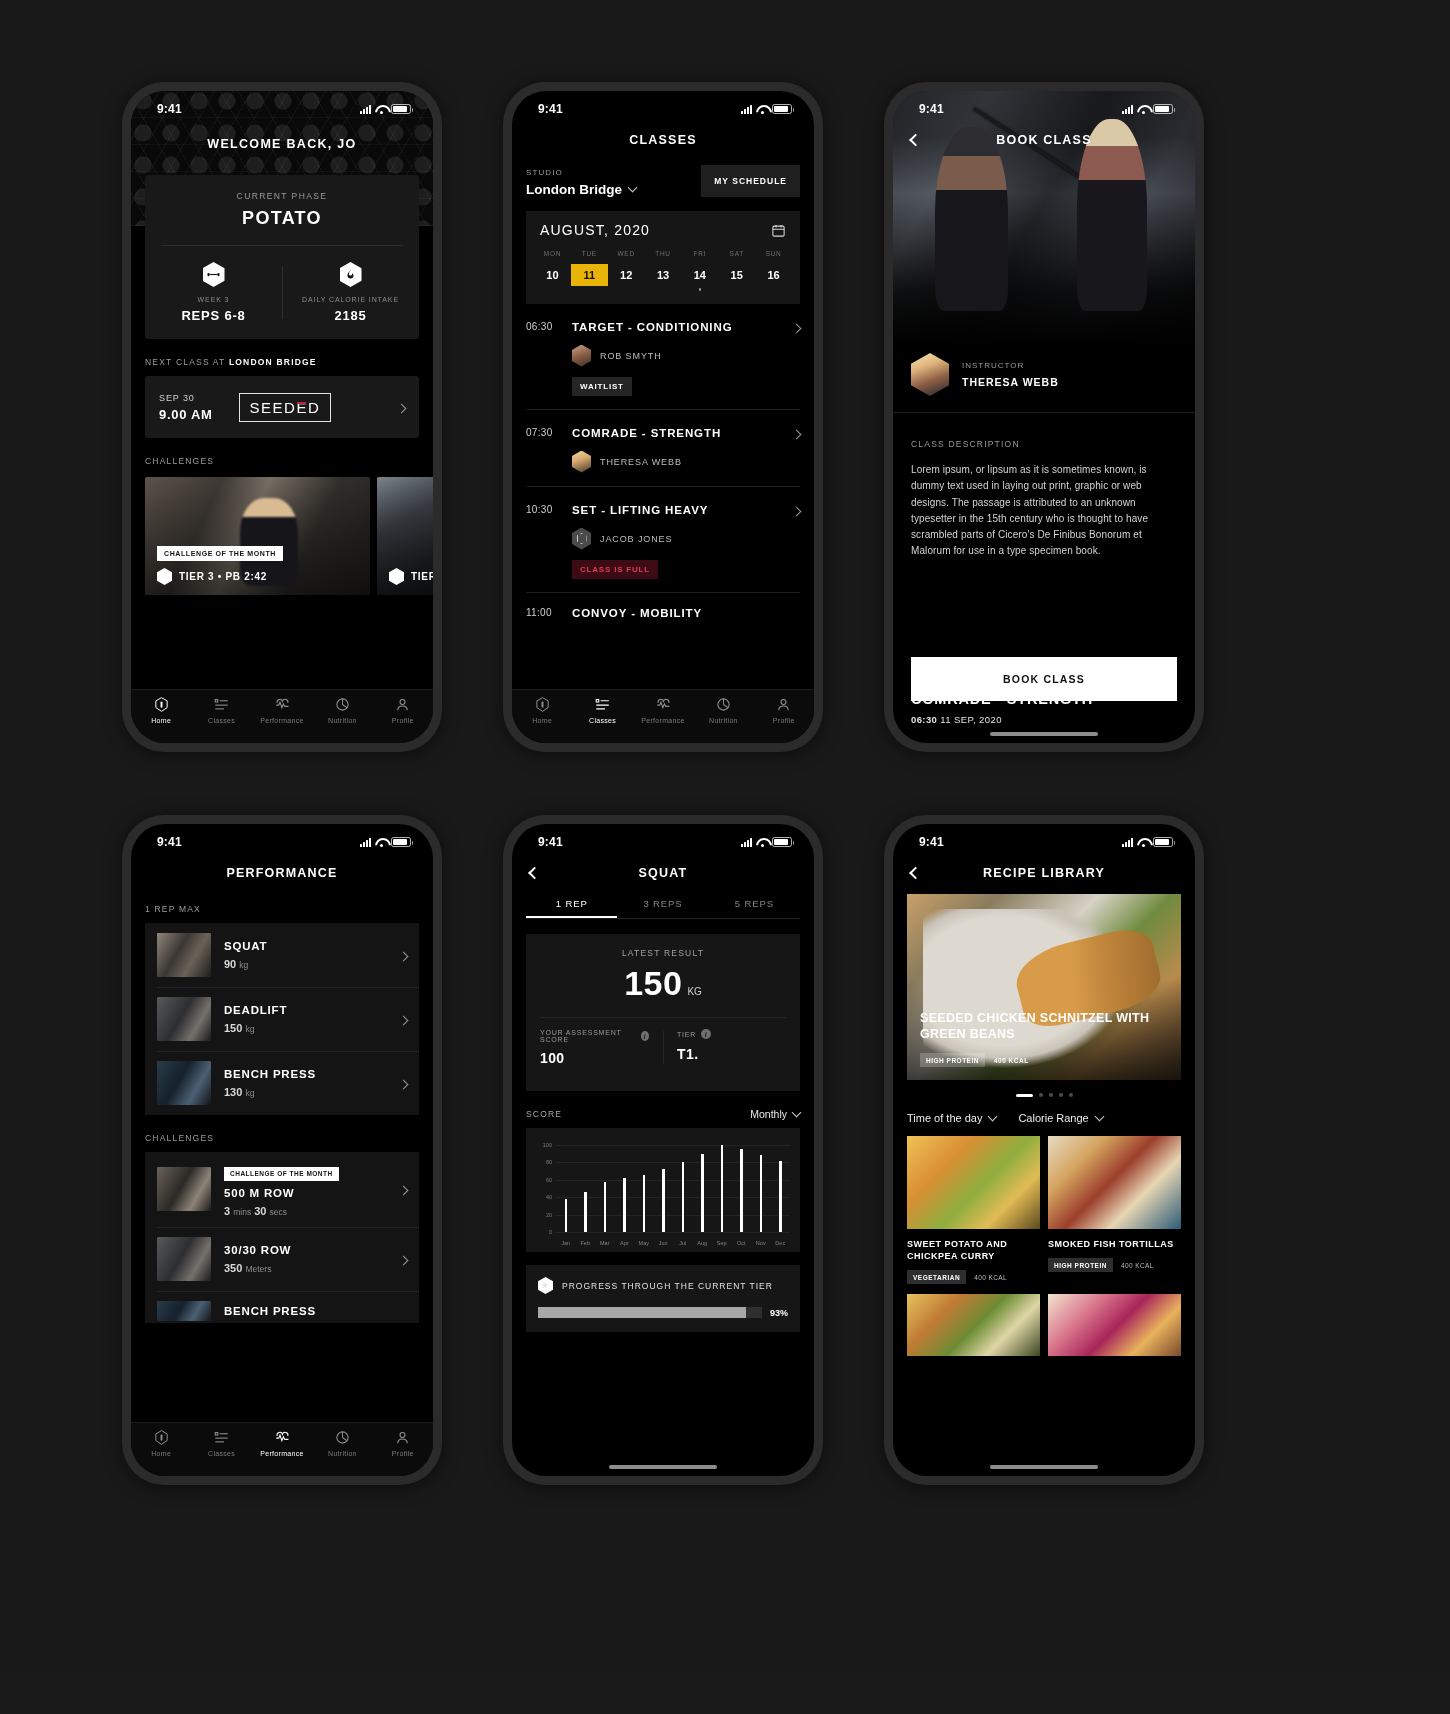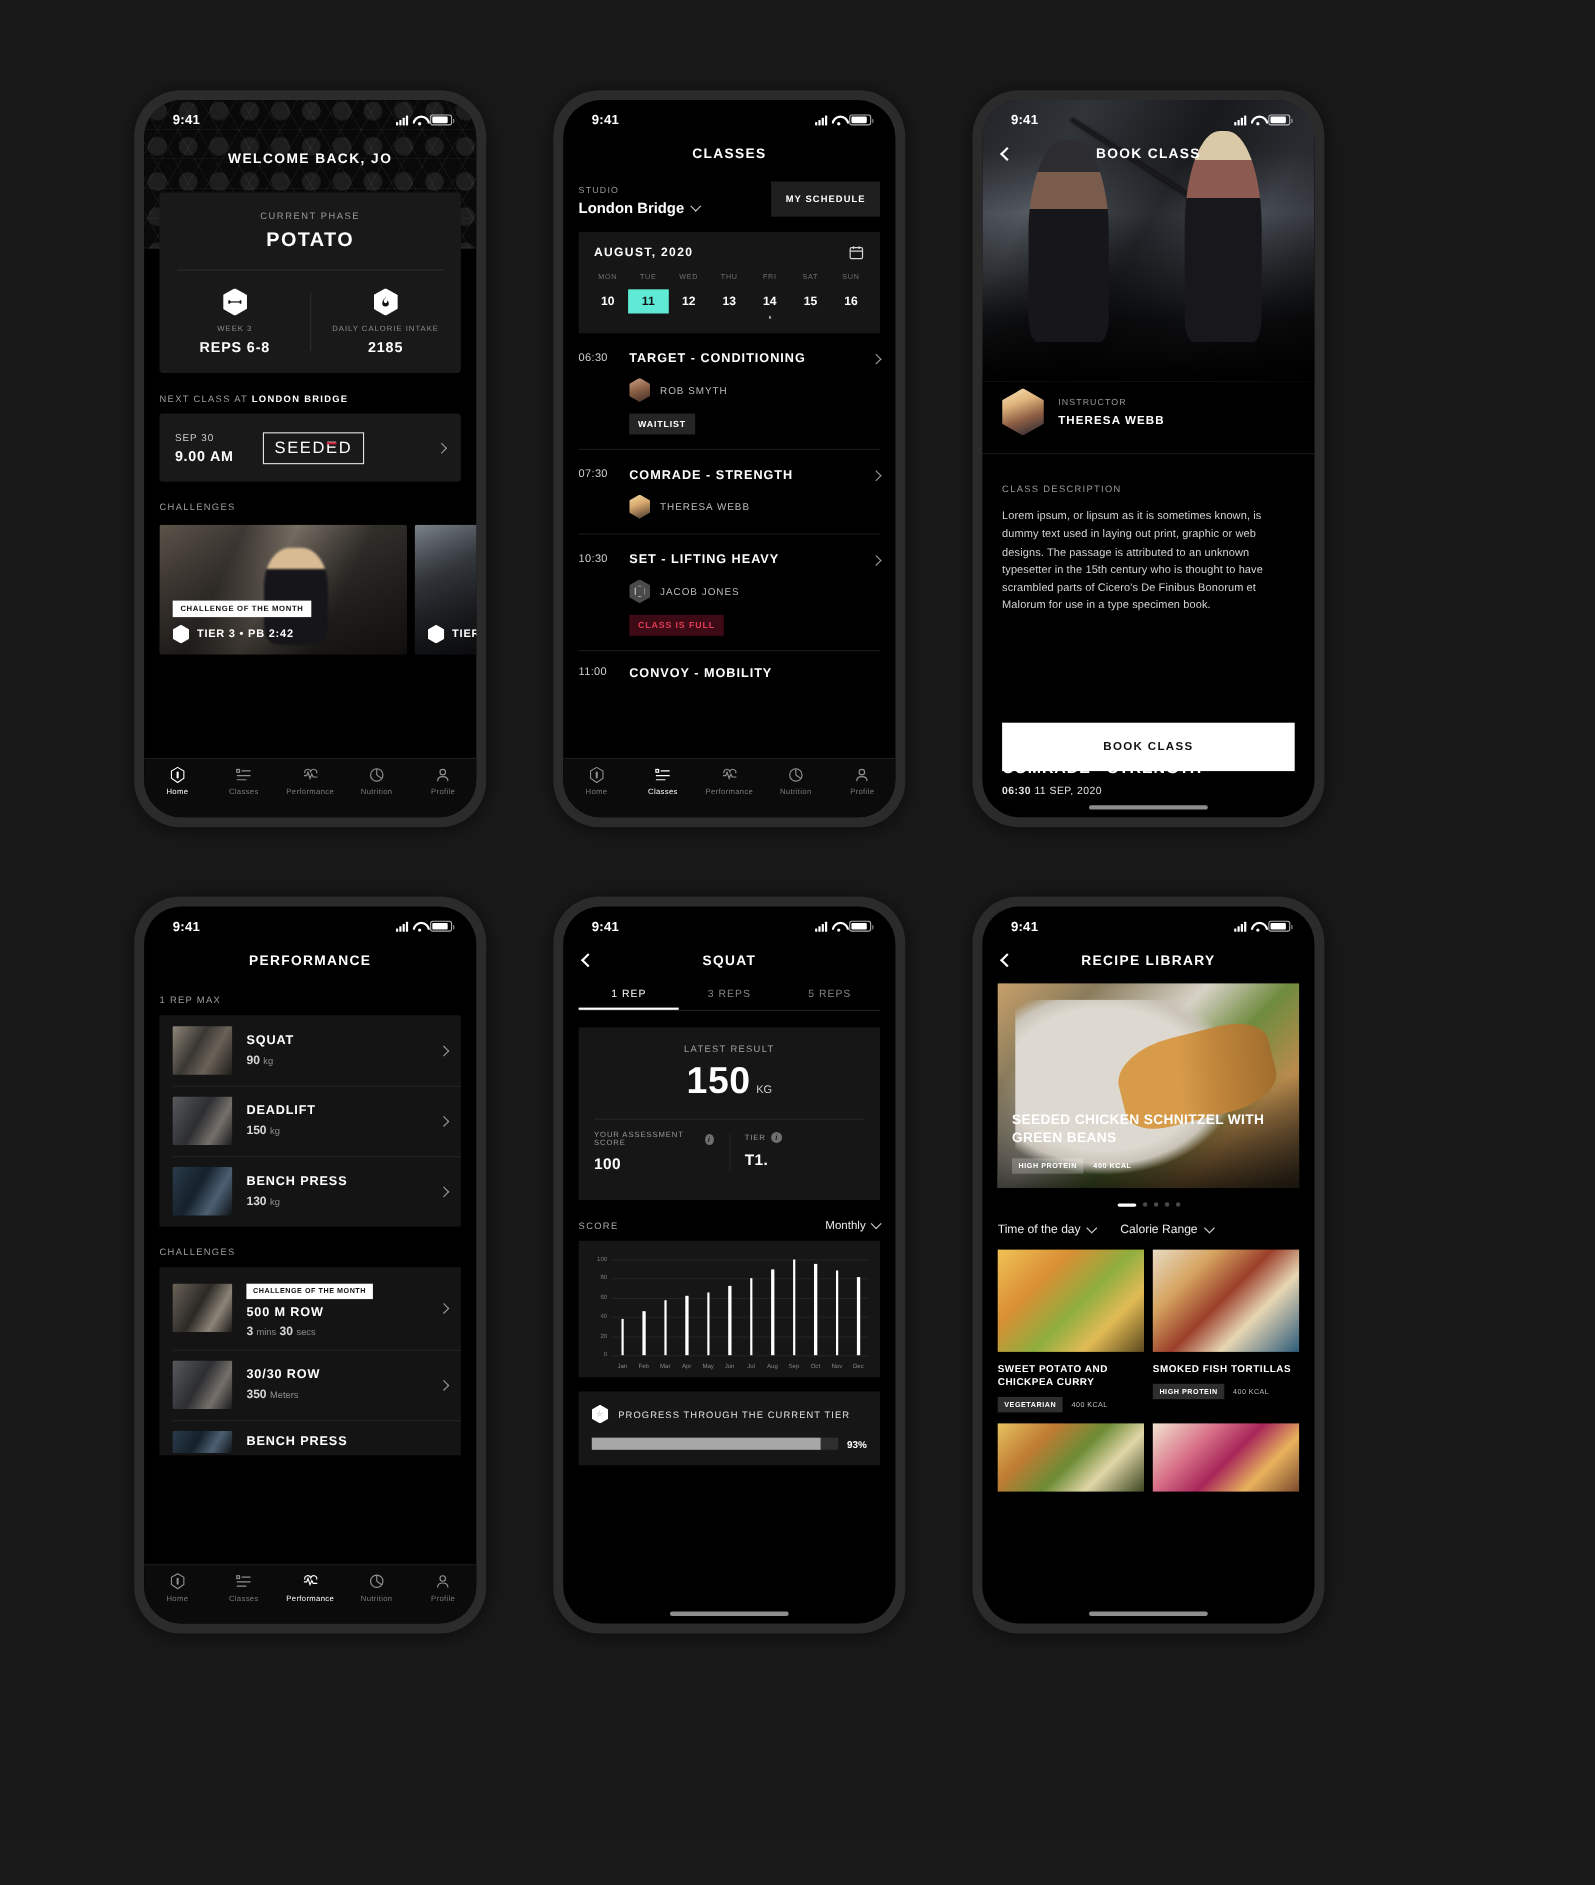--- a/index.html
+++ b/index.html
@@ -227,31 +227,31 @@
     width:7px;height:7px;border-right:1.4px solid #cdcdcd;border-bottom:1.4px solid #cdcdcd;
     transform: rotate(45deg); margin-bottom:4px;
   }
   .my-sched {
     margin-left:auto; background:#1f1f1f; color:#fff; border:none;
     font-size:8.5px; font-weight:bold; letter-spacing:1px;
     padding: 11px 13px; font-family:"Liberation Sans", sans-serif; cursor:pointer;
   }
   .cal-card { margin: 14px 14px 0; background:#161616; padding: 11px 0 13px; }
   .cal-head { display:flex; align-items:center; padding: 0 14px 0; }
-  .cal-month { font-size:11px; font-weight:bold; letter-spacing:1.2px; color:#fff; }
+  .cal-month { font-size:14px; font-weight:normal; letter-spacing:1.2px; color:#fff; }
   .cal-ico { margin-left:auto; width:15px; height:15px; position:relative; }
   .cal-ico svg { width:15px;height:15px; }
   .cal-grid { display:flex; margin-top: 12px; padding: 0 8px; }
   .cal-col { flex:1; text-align:center; }
   .cal-dow { font-size:6.5px; letter-spacing:.7px; color:#6f6f6f; }
   .cal-num {
     margin-top: 7px; font-size:11px; font-weight:bold; color:#fff;
     height:22px; display:flex; align-items:center; justify-content:center;
   }
-  .cal-col.sel .cal-num { background:#5eead4; color:#111; }
+  .cal-col.sel .cal-num { background:#eab308; color:#111; }
   .cal-dot { width:2.5px;height:2.5px;border-radius:50%;background:#9a9a9a;margin:2px auto 0;}
   .cal-dot.hide { visibility:hidden; }
 
   .class-list { padding: 0 14px; }
   .class-row { padding: 14px 0 0; }
   .class-row + .class-row { border-top: 1px solid #1d1d1d; margin-top: 13px; }
   .cl-top { display:flex; align-items:center; }
   .cl-time { width: 46px; font-size:10px; color:#cfcfcf; letter-spacing:.3px; }
   .cl-name { font-size:11.5px; font-weight:bold; letter-spacing:.9px; color:#fff; }
   .cl-chev { margin-left:auto; }

